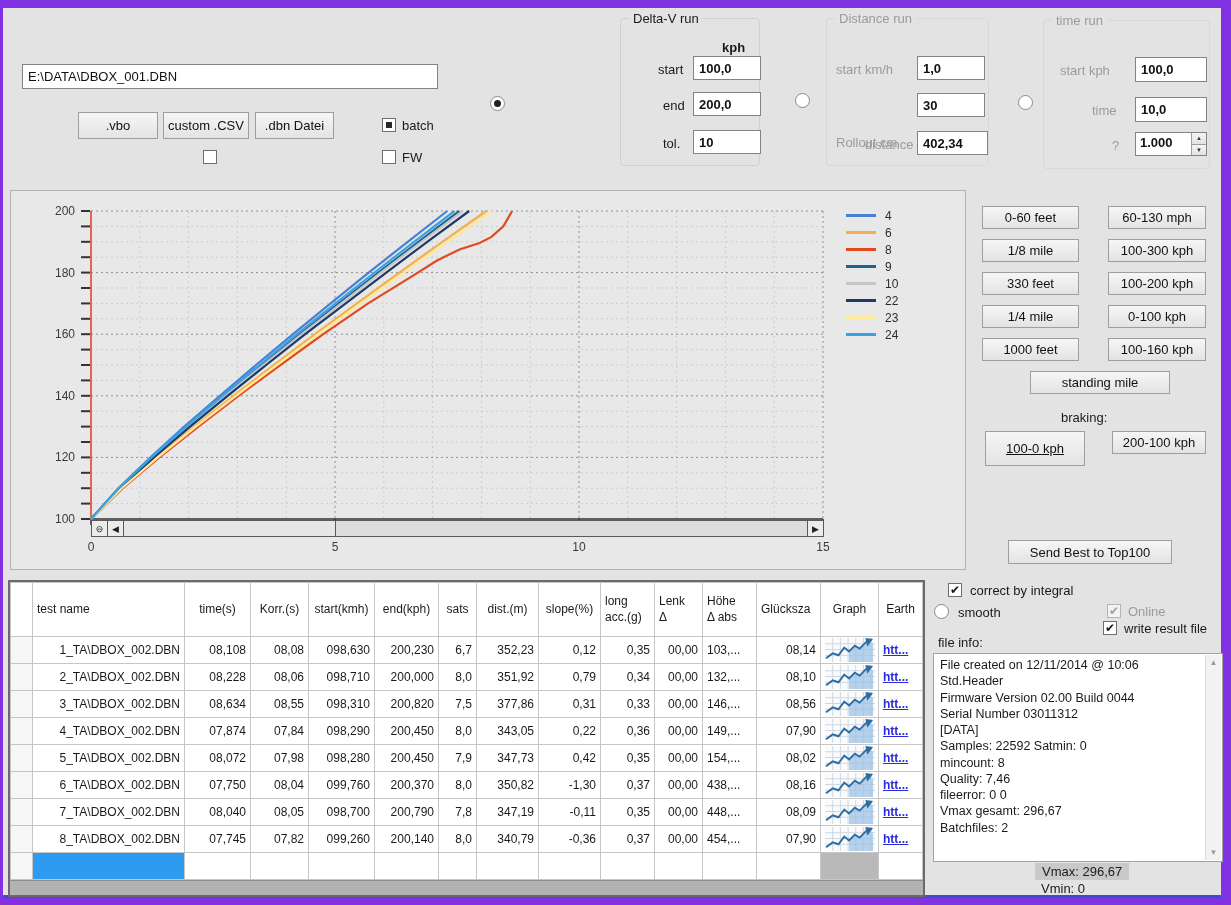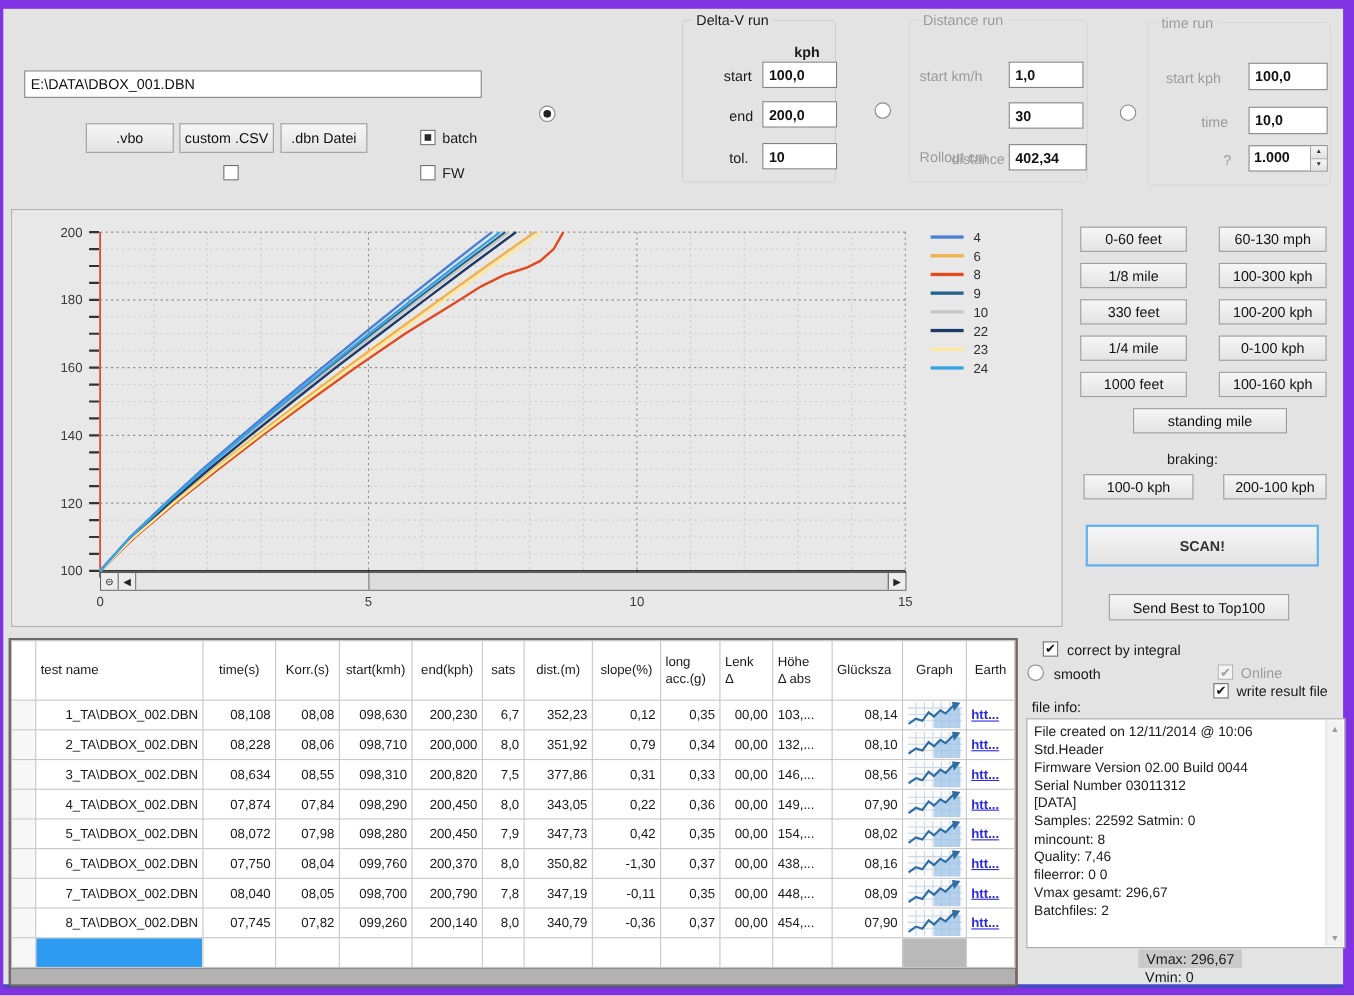--- a/index.html
+++ b/index.html
@@ -284,23 +284,22 @@
     </div>
   <div id="btncol-right">
       <button class="rbtn">60-130 mph</button>
       <button class="rbtn">100-300 kph</button>
       <button class="rbtn">100-200 kph</button>
       <button class="rbtn">0-100 kph</button>
       <button class="rbtn">100-160 kph</button>
     </div>
   <button class="rbtn2 wbtn" style="left:1030px; top:371px; width:140px; height:23px;">standing mile</button>
   <span class="lbl" style="left:1061px; top:410px;">braking:</span>
-  <button class="rbtn2 wbtn" style="left:985px; top:431px; width:100px; height:23px;">100-0 kph</button>
+  <button class="rbtn2 wbtn" style="left:985px; top:431px; width:100px; height:35px;text-decoration:underline;">100-0 kph</button>
   <button class="rbtn2 wbtn" style="left:1112px; top:431px; width:94px; height:23px;">200-100 kph</button>
-  <button class="wbtn" style="left:987px; top:477px; width:212px; height:38px; border:2px solid #5fb2ef; font-weight:700; color:#333;">SCAN!</button>
   <button class="wbtn" style="left:1008px; top:540px; width:164px; height:24px;">Send Best to Top100</button>
 
   <div id="table-wrap">
     <table id="results-table">
       <colgroup>
         <col style="width:22px">
           <col style="width:152px">
           <col style="width:66px">
           <col style="width:58px">
         <col style="width:66px">

